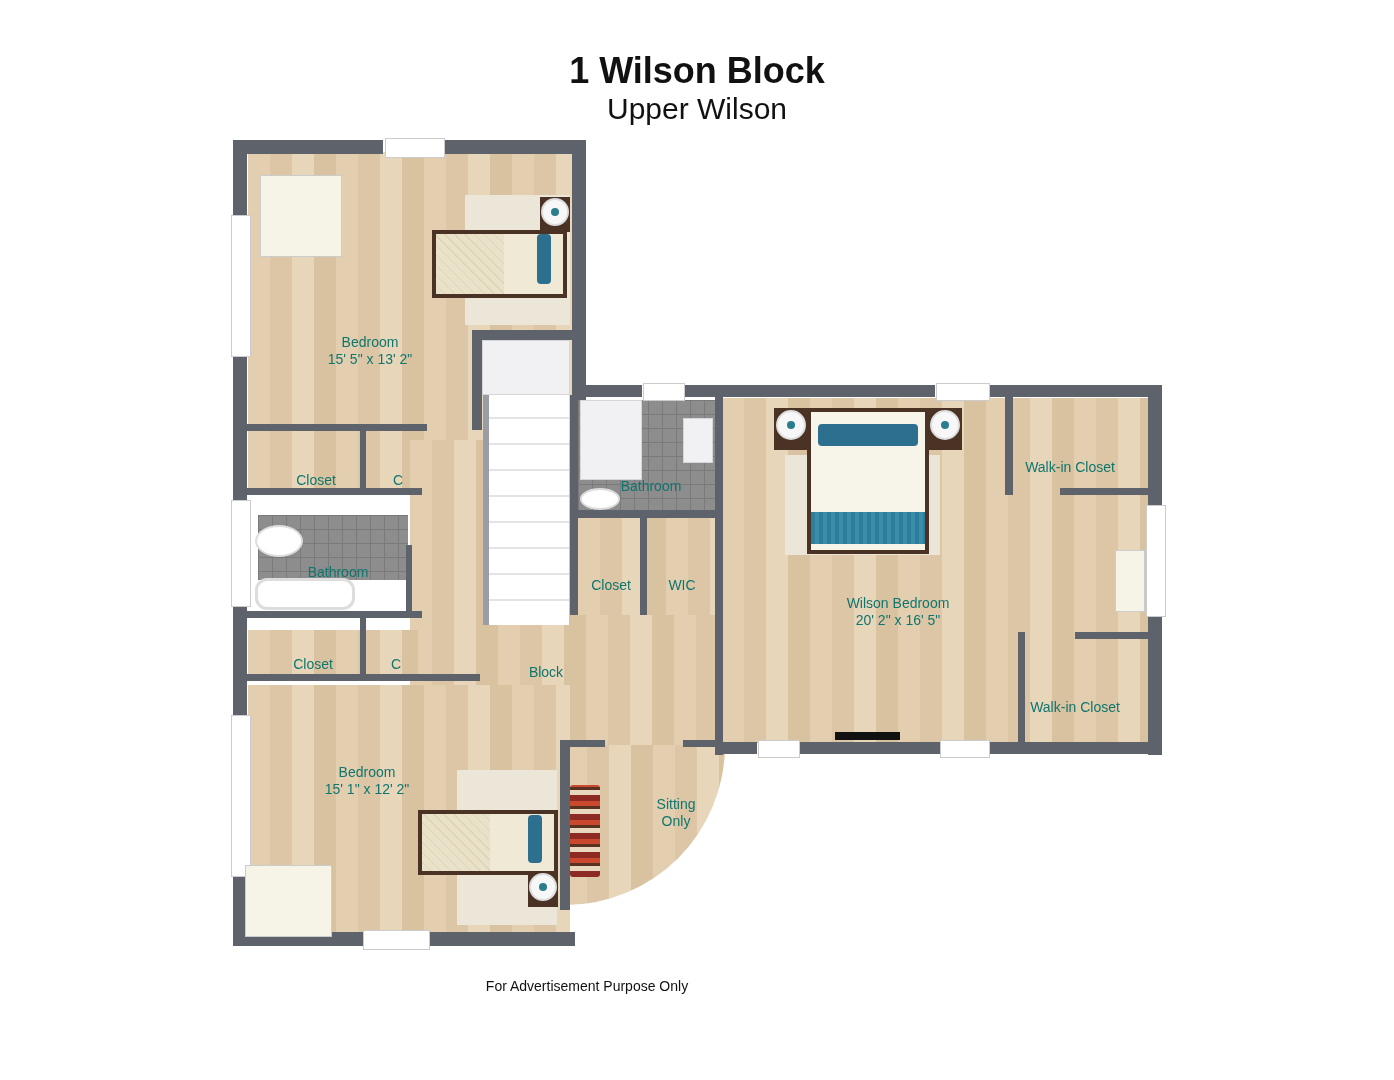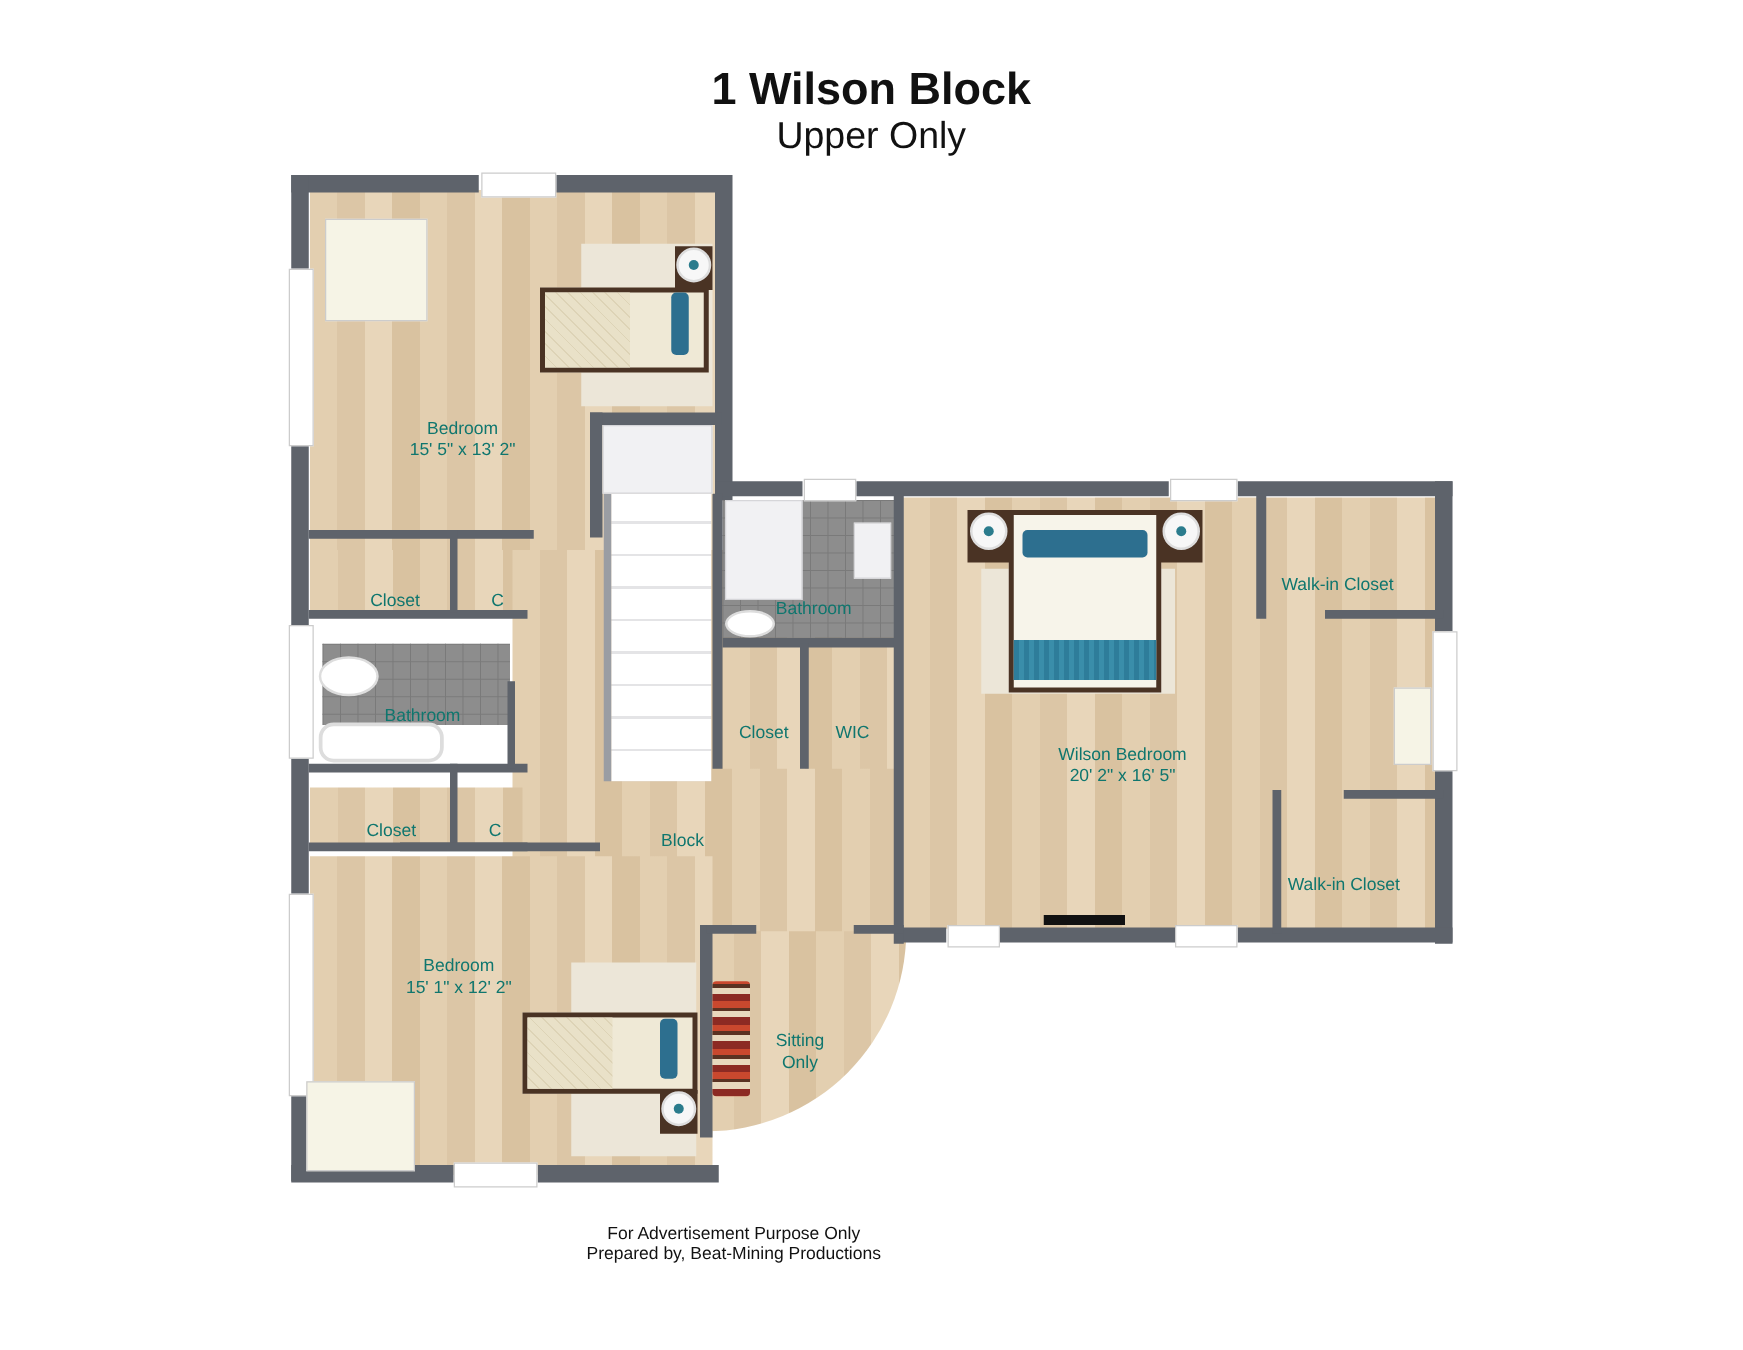--- a/index.html
+++ b/index.html
@@ -32,21 +32,21 @@
       repeating-linear-gradient(0deg, #8c2a23 0 6px, #e8d8bd 6px 11px, #5a3222 11px 14px, #c9482e 14px 19px); border-radius:3px; }
   .tub { position:absolute; background:#fff; border:3px solid #ddd; border-radius:12px; box-sizing:border-box; }
   .toilet { position:absolute; background:#fff; border:2px solid #ddd; border-radius:50%; box-sizing:border-box; }
   .window { position:absolute; background:#fff; border:1px solid #ccc; }
   .footer { position:absolute; left:0; width:1174px; text-align:center; font-size:14px; line-height:16px; top:978px; }
 </style>
 </head>
 <body>
 
 <div class="title t1">1 Wilson Block</div>
-<div class="title t2">Upper Only</div>
+<div class="title t2">Upper Wilson</div>
 
 <div class="plan">
 
   <div class="floor" style="left:248px;top:152px;width:325px;height:290px;"></div>
   <div class="floor" style="left:248px;top:440px;width:170px;height:52px;"></div>
   <div class="floor" style="left:410px;top:440px;width:310px;height:310px;"></div>
   <div class="floor" style="left:248px;top:630px;width:170px;height:50px;"></div>
   <div class="floor" style="left:248px;top:685px;width:322px;height:255px;"></div>
   <div class="floor" style="left:565px;top:745px;width:160px;height:160px;border-bottom-right-radius:160px;"></div>
   <div class="floor" style="left:578px;top:515px;width:140px;height:100px;"></div>
@@ -154,28 +154,27 @@
   <div class="label" style="left:313px;top:656px;">Closet</div>
   <div class="label" style="left:396px;top:656px;">C</div>
   <div class="label" style="left:367px;top:764px;">
     <div>Bedroom</div>
     <div>15' 1" x 12' 2"</div>
   </div>
   <div class="label" style="left:546px;top:664px;">Block</div>
   <div class="label" style="left:651px;top:478px;">Bathroom</div>
   <div class="label" style="left:611px;top:577px;">Closet</div>
   <div class="label" style="left:682px;top:577px;">WIC</div>
-  <div class="label" style="left:640px;top:796px;margin-top:28px;">
+  <div class="label" style="left:676px;top:796px;">
     <div>Sitting</div>
     <div>Only</div>
   </div>
   <div class="label" style="left:898px;top:595px;">
     <div>Wilson Bedroom</div>
     <div>20' 2" x 16' 5"</div>
   </div>
   <div class="label" style="left:1070px;top:459px;">Walk-in Closet</div>
   <div class="label" style="left:1075px;top:699px;">Walk-in Closet</div>
 </div>
 
 <div class="footer">
   <div>For Advertisement Purpose Only</div>
-  <div>Prepared by, Beat-Mining Productions</div>
 </div>
 
 </body></html>

